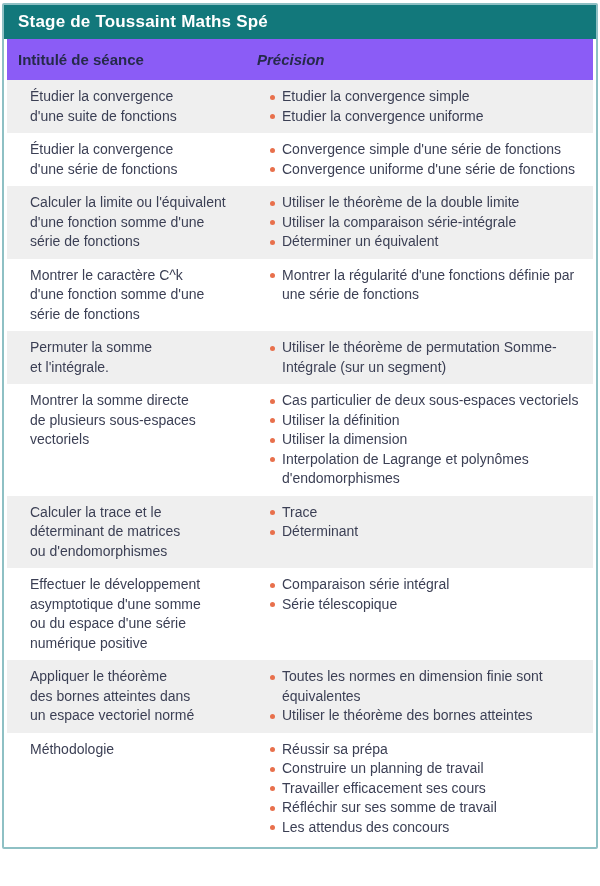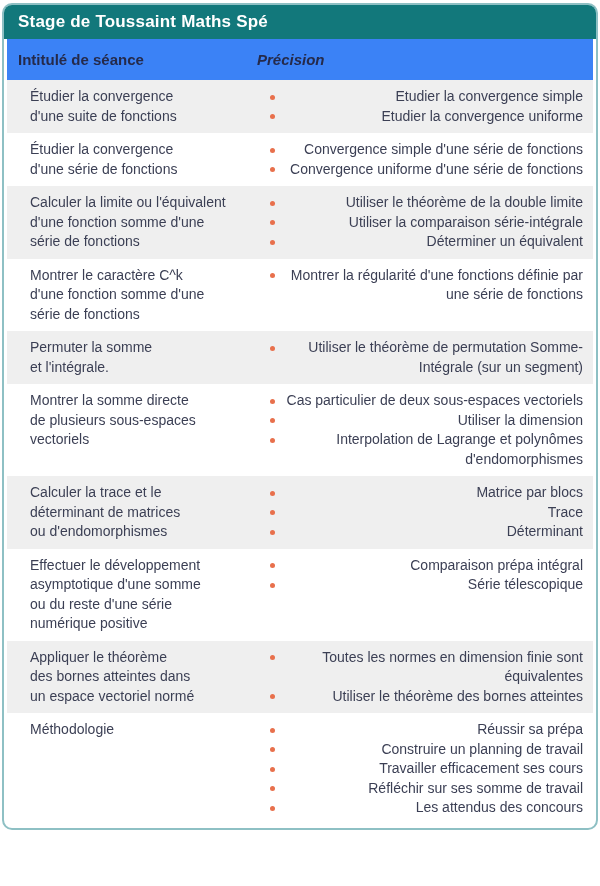--- a/index.html
+++ b/index.html
@@ -5,39 +5,39 @@
   html, body {
     margin: 0;
     padding: 0;
     background: #ffffff;
     width: 600px;
     font-family: "Liberation Sans", sans-serif;
   }
   .card {
     margin: 3px 2px;
     border: 2px solid var(--border, #8ec0c4);
-    border-radius: 10px;
+    border-radius: 2px;
     overflow: hidden;
     background: #ffffff;
   }
   .card-header {
     background: var(--header_bg, #12787b);
     color: var(--title_text, #ffffff);
     font-weight: bold;
     font-size: 17px;
     line-height: 19px;
     padding: 7px 16px 8px 14px;
     letter-spacing: 0.2px;
   }
   .table-area {
     padding: 0 3px 3px 3px;
   }
   .col-header {
     display: flex;
-    background: #3b82f6;
+    background: #8b5cf6;
     color: var(--heading, #252a4a);
     font-weight: bold;
     font-size: 15px;
     padding: 12px 10px 12px 11px;
   }
   .col-header .col-left {
     width: 239px;
     box-sizing: border-box;
     padding-right: 10px;
   }
@@ -60,21 +60,20 @@
     width: 239px;
     box-sizing: border-box;
     padding-right: 10px;
     white-space: pre-line;
   }
   .cell-right {
     flex: 1;
     list-style: none;
     margin: 0;
     padding: 0;
-    text-align: right;
   }
   .cell-right li {
     position: relative;
     padding-left: 13px;
   }
   .bullet {
     position: absolute;
     left: 1px;
     top: 7.5px;
     width: 5px;
@@ -141,43 +140,43 @@
             <li><span class="bullet"></span><span>Utiliser le théorème de permutation Somme-Intégrale (sur un segment)</span></li>
           </ul>
   </div>
 
   <div class="row">
     <div class="cell-left">Montrer la somme directe
 de plusieurs sous-espaces
 vectoriels</div>
     <ul class="cell-right">
             <li><span class="bullet"></span><span>Cas particulier de deux sous-espaces vectoriels</span></li>
+            <li><span class="bullet"></span><span>Utiliser la définition</span></li>
             <li><span class="bullet"></span><span>Utiliser la dimension</span></li>
             <li><span class="bullet"></span><span>Interpolation de Lagrange et polynômes d'endomorphismes</span></li>
           </ul>
   </div>
 
   <div class="row">
     <div class="cell-left">Calculer la trace et le
 déterminant de matrices
 ou d'endomorphismes</div>
     <ul class="cell-right">
-            <li><span class="bullet"></span><span>Matrice par blocs</span></li>
             <li><span class="bullet"></span><span>Trace</span></li>
             <li><span class="bullet"></span><span>Déterminant</span></li>
           </ul>
   </div>
 
   <div class="row">
     <div class="cell-left">Effectuer le développement
 asymptotique d'une somme
-ou du reste d'une série
+ou du espace d'une série
 numérique positive</div>
     <ul class="cell-right">
-            <li><span class="bullet"></span><span>Comparaison prépa intégral</span></li>
+            <li><span class="bullet"></span><span>Comparaison série intégral</span></li>
             <li><span class="bullet"></span><span>Série télescopique</span></li>
           </ul>
   </div>
 
   <div class="row">
     <div class="cell-left">Appliquer le théorème
 des bornes atteintes dans
 un espace vectoriel normé</div>
     <ul class="cell-right">
             <li><span class="bullet"></span><span>Toutes les normes en dimension finie sont équivalentes</span></li>

